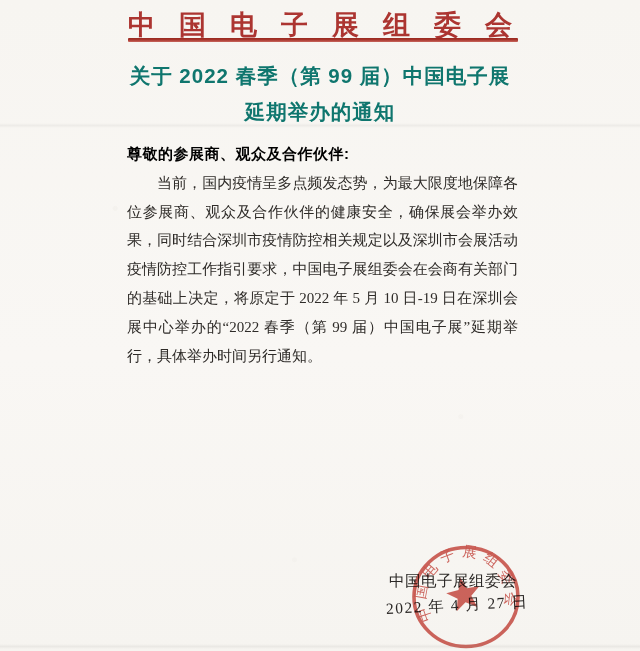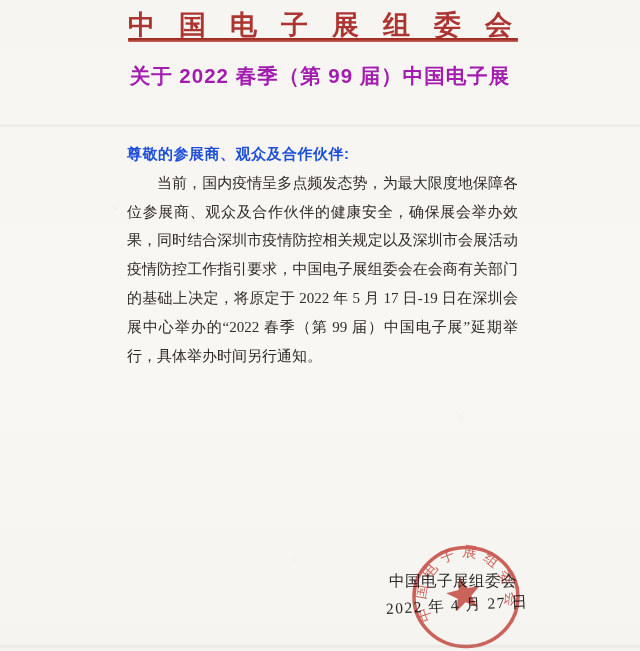--- a/index.html
+++ b/index.html
@@ -24,31 +24,31 @@
   }
   .rule{
     position:absolute;top:38px;left:128px;width:390px;height:3.5px;
     background:linear-gradient(180deg,#97291f 0%,#a8352c 45%,#c9685f 100%);
     border-radius:1px;
   }
   
   .doc-title{
     position:absolute;top:58px;left:0;right:0;text-align:center;
     font-family:"Liberation Sans", sans-serif;font-weight:bold;
-    font-size:20.5px;line-height:36px;color:#a21caf;letter-spacing:1px;
+    font-size:20.5px;line-height:36px;color:#0f766e;letter-spacing:1px;
   }
   
   .body-text{
     position:absolute;top:140px;left:127px;width:391px;
     font-size:15px;line-height:28.8px;text-align:justify;
     color:#2e2b28;
   }
   .salutation{
     margin:0;font-family:"Liberation Sans", sans-serif;
-    font-weight:bold;color:#1d4ed8;letter-spacing:0.5px;
+    font-weight:bold;color:#000000;letter-spacing:0.5px;
   }
   .para{margin:0;text-indent:2em;}
   
   .sig-org{
     position:absolute;top:571px;left:0;right:123px;text-align:right;
     font-size:15.5px;color:#2b2826;letter-spacing:0.5px;
   }
   .sig-date{
     position:absolute;top:599px;left:386px;
     font-size:15.5px;color:#2b2826;letter-spacing:1.5px;
@@ -69,25 +69,26 @@
 
 <div class="page">
 
   <div class="letterhead">
     <span style="color:#ac3531;">中国电子展组委会</span>
   </div>
   <div class="rule"></div>
 
   <div class="doc-title">
     <div>关于 2022 春季（第 99 届）中国电子展</div>
+    <div>延期举办的通知</div>
   </div>
 
   <div class="body-text">
     <p class="salutation">尊敬的参展商、观众及合作伙伴:</p>
-    <p class="para">当前，国内疫情呈多点频发态势，为最大限度地保障各位参展商、观众及合作伙伴的健康安全，确保展会举办效果，同时结合深圳市疫情防控相关规定以及深圳市会展活动疫情防控工作指引要求，中国电子展组委会在会商有关部门的基础上决定，将原定于 2022 年 5 月 17 日-19 日在深圳会展中心举办的“2022 春季（第 99 届）中国电子展”延期举行，具体举办时间另行通知。</p>
+    <p class="para">当前，国内疫情呈多点频发态势，为最大限度地保障各位参展商、观众及合作伙伴的健康安全，确保展会举办效果，同时结合深圳市疫情防控相关规定以及深圳市会展活动疫情防控工作指引要求，中国电子展组委会在会商有关部门的基础上决定，将原定于 2022 年 5 月 10 日-19 日在深圳会展中心举办的“2022 春季（第 99 届）中国电子展”延期举行，具体举办时间另行通知。</p>
   </div>
 
   <div class="sig-org">中国电子展组委会</div>
   <div class="sig-date">2022 年 4 月 27 日</div>
 
   <svg class="seal" viewBox="0 0 112 108" xmlns="http://www.w3.org/2000/svg">
     <defs>
       <path id="sealArc" d="M 24.5 78.6 A 40 40 0 1 1 87.5 78.6" fill="none"></path>
     </defs>
     <ellipse cx="56" cy="54" rx="52" ry="49.5" fill="none" stroke="#c8423a" stroke-width="3.6" opacity="0.92"></ellipse>

